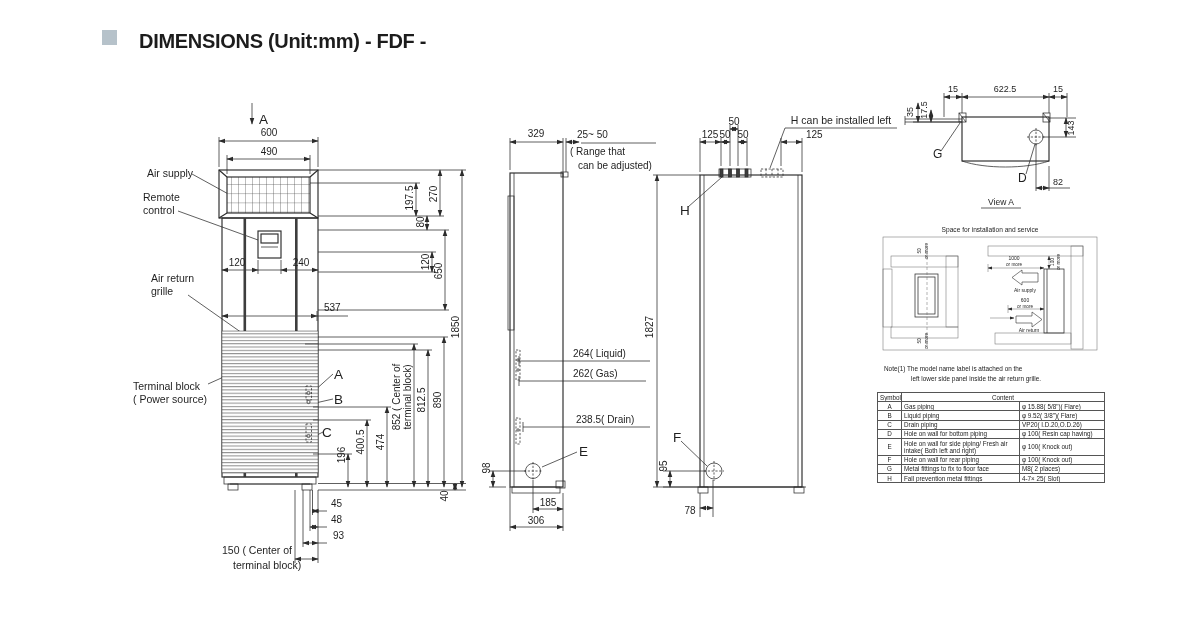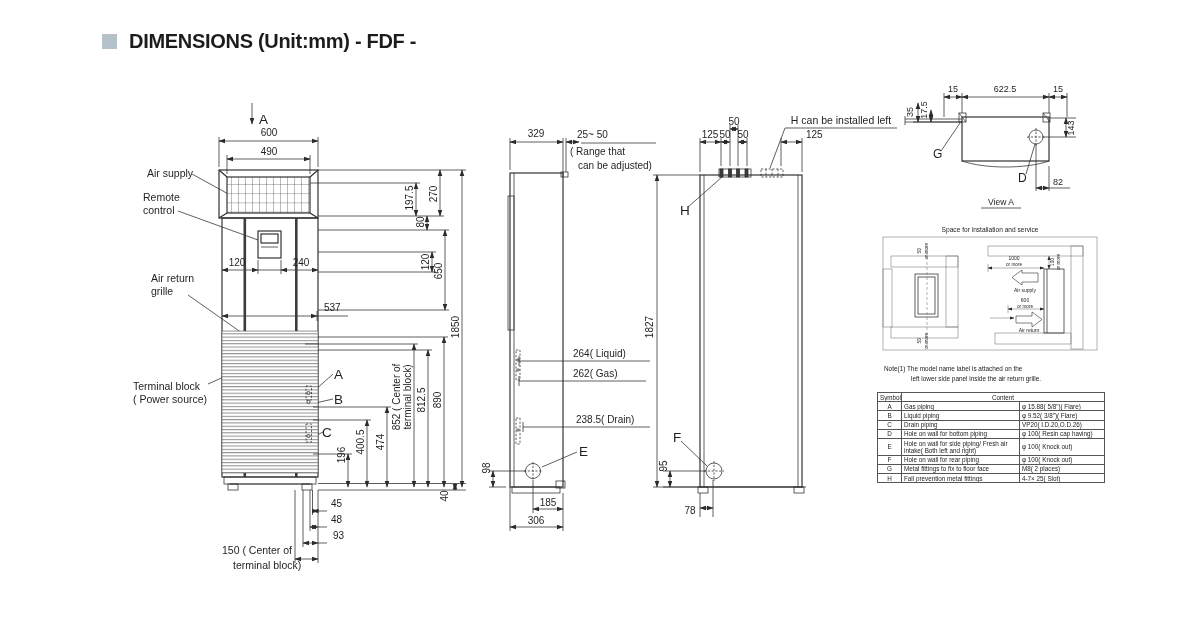--- a/index.html
+++ b/index.html
@@ -1,18 +1,18 @@
 <!DOCTYPE html>
 <html><head>
 <meta charset="utf-8">
 <style>
   html,body{margin:0;padding:0;background:#fff;}
   #stage{position:relative;width:1200px;height:617px;background:#fff;overflow:hidden;
          font-family:"Liberation Sans",sans-serif;}
-  .hdr{position:absolute;left:102px;top:30px;display:flex;align-items:center;gap:12px;}
+  .hdr{position:absolute;left:102px;top:30px;display:flex;align-items:flex-start;gap:22px;}
   .bullet{width:15px;height:15px;background:#b6c2ca;display:inline-block;}
   .ttl{font-size:20px;font-weight:bold;color:#1c1c1c;letter-spacing:-0.3px;}
   svg{position:absolute;left:0;top:0;}
   svg text{font-family:"Liberation Sans",sans-serif;fill:#1f1f1f;}
   .t10{font-size:10px}.t9{font-size:9px}.t11{font-size:10.5px}
   .t13{font-size:13.5px}.t12{font-size:12px}.t8{font-size:8.5px}
   .t5{font-size:5px}.t45{font-size:4.7px}
   .mid{text-anchor:middle}
   .ln{stroke:#2b2b2b;stroke-width:0.75;fill:none;}
   .ln2{stroke:#2b2b2b;stroke-width:1.15;fill:none;}

